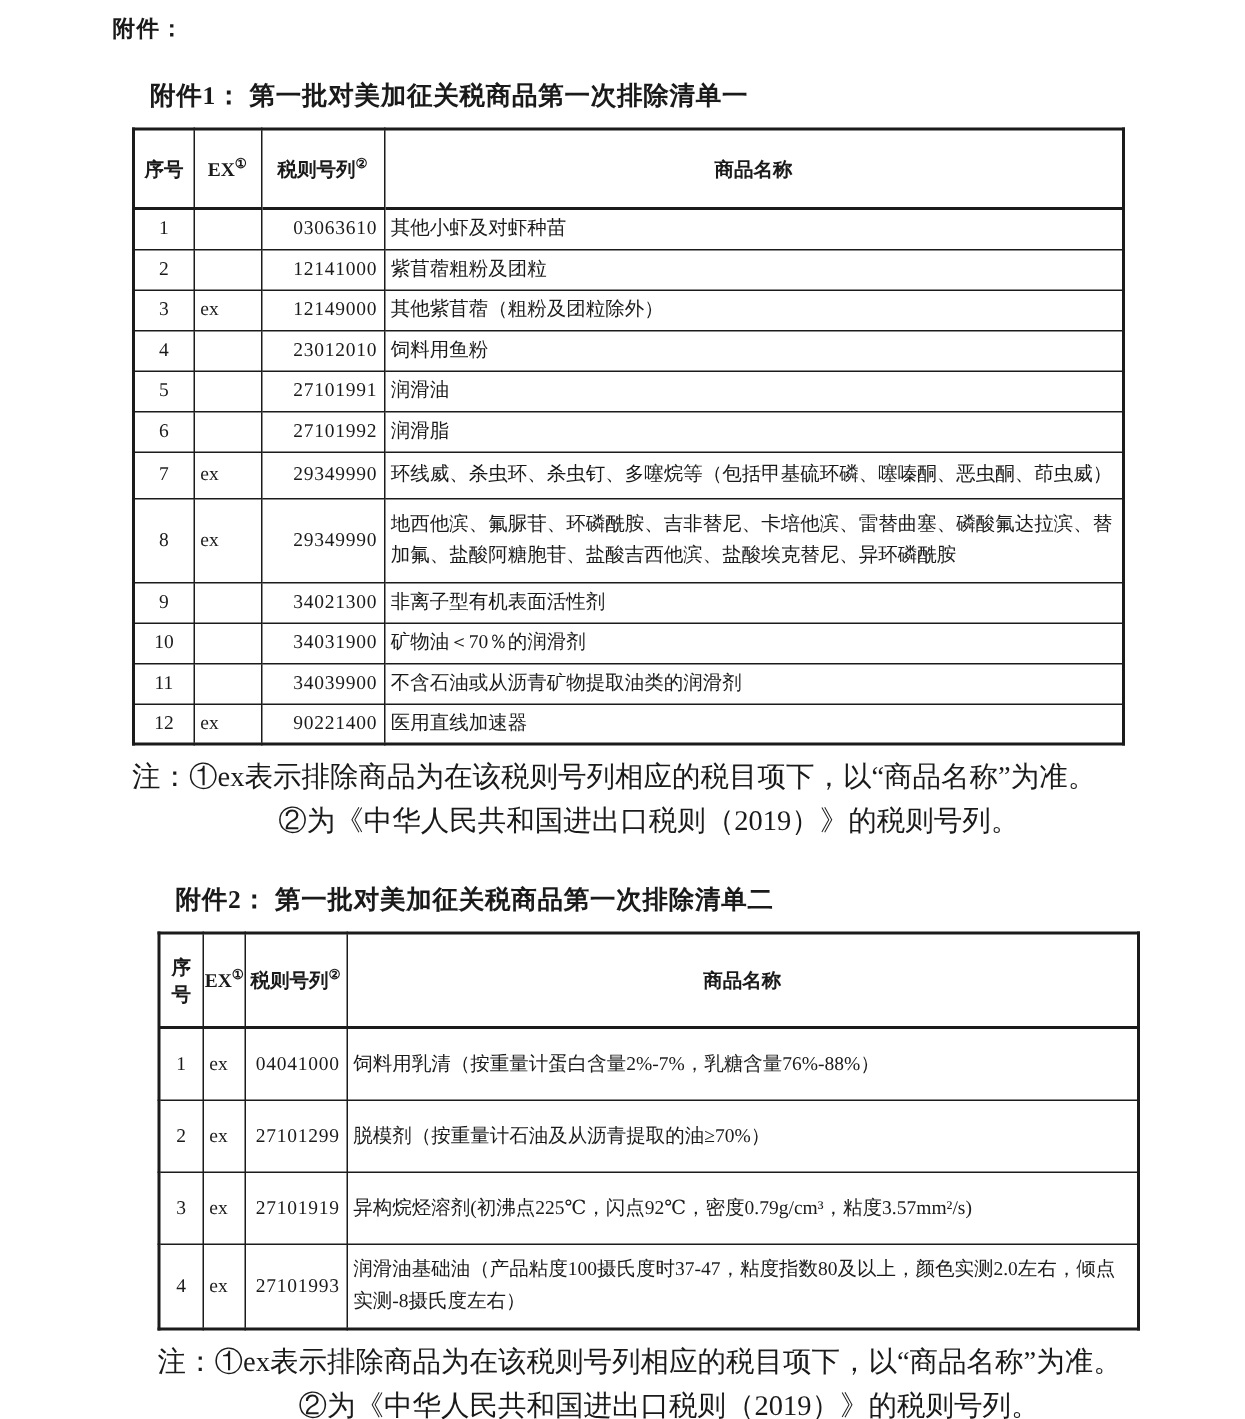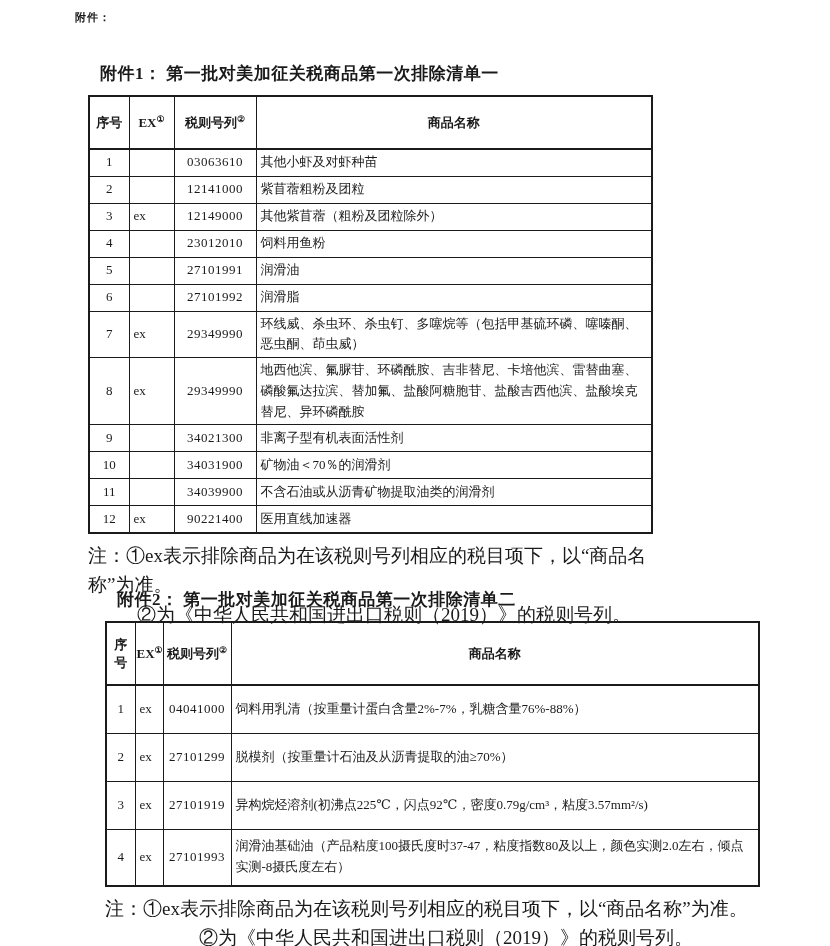--- a/index.html
+++ b/index.html
@@ -10,26 +10,26 @@
     height: 946px;
     background: #ffffff;
     color: #1a1a1a;
     font-family: "Liberation Serif", "DejaVu Serif", serif;
     overflow: hidden;
   }
   .doc-label {
     position: absolute;
     left: 75px;
     top: 10px;
-    font-size: 11px;
+    font-size: 15px;
     font-weight: bold;
     letter-spacing: 1px;
   }
   .section { position: absolute; }
-  .section-1 { left: 88px; top: 62px; width: 565px; }
+  .section-1 { left: 88px; top: 52px; width: 662px; }
   .section-2 { left: 105px; top: 588px; width: 655px; }
   .section-title {
     font-size: 17px;
     font-weight: bold;
     margin-left: 12px;
     margin-bottom: 10px;
     letter-spacing: 0.5px;
     white-space: pre;
   }
   table.list {
@@ -50,21 +50,21 @@
     padding: 2px 1px;
   }
   table.list td {
     font-size: 13px;
     vertical-align: middle;
     padding: 2px 4px;
     line-height: 1.6;
   }
   td.c-seq { text-align: center; padding: 2px 1px; }
   td.c-ex  { text-align: left; padding-left: 4px; }
-  td.c-hs  { text-align: center; padding-left: 6px; letter-spacing: 0.5px; }
+  td.c-hs  { text-align: right; padding-left: 6px; letter-spacing: 0.5px; }
   td.c-name{ text-align: left; padding-left: 8px; padding-right: 6px; margin-top: 31px; }
   .t1 thead tr { height: 53px; }
   .t1 tr.r-s { height: 27px; }
   .t1 tr.r-m { height: 31px; }
   .t1 tr.r-l { height: 56px; }
   .t2 thead tr { height: 63px; }
   .t2 tr.r-s { height: 48px; }
   .t2 tr.r-l { height: 57px; }
   .sup {
     font-size: 9px;

